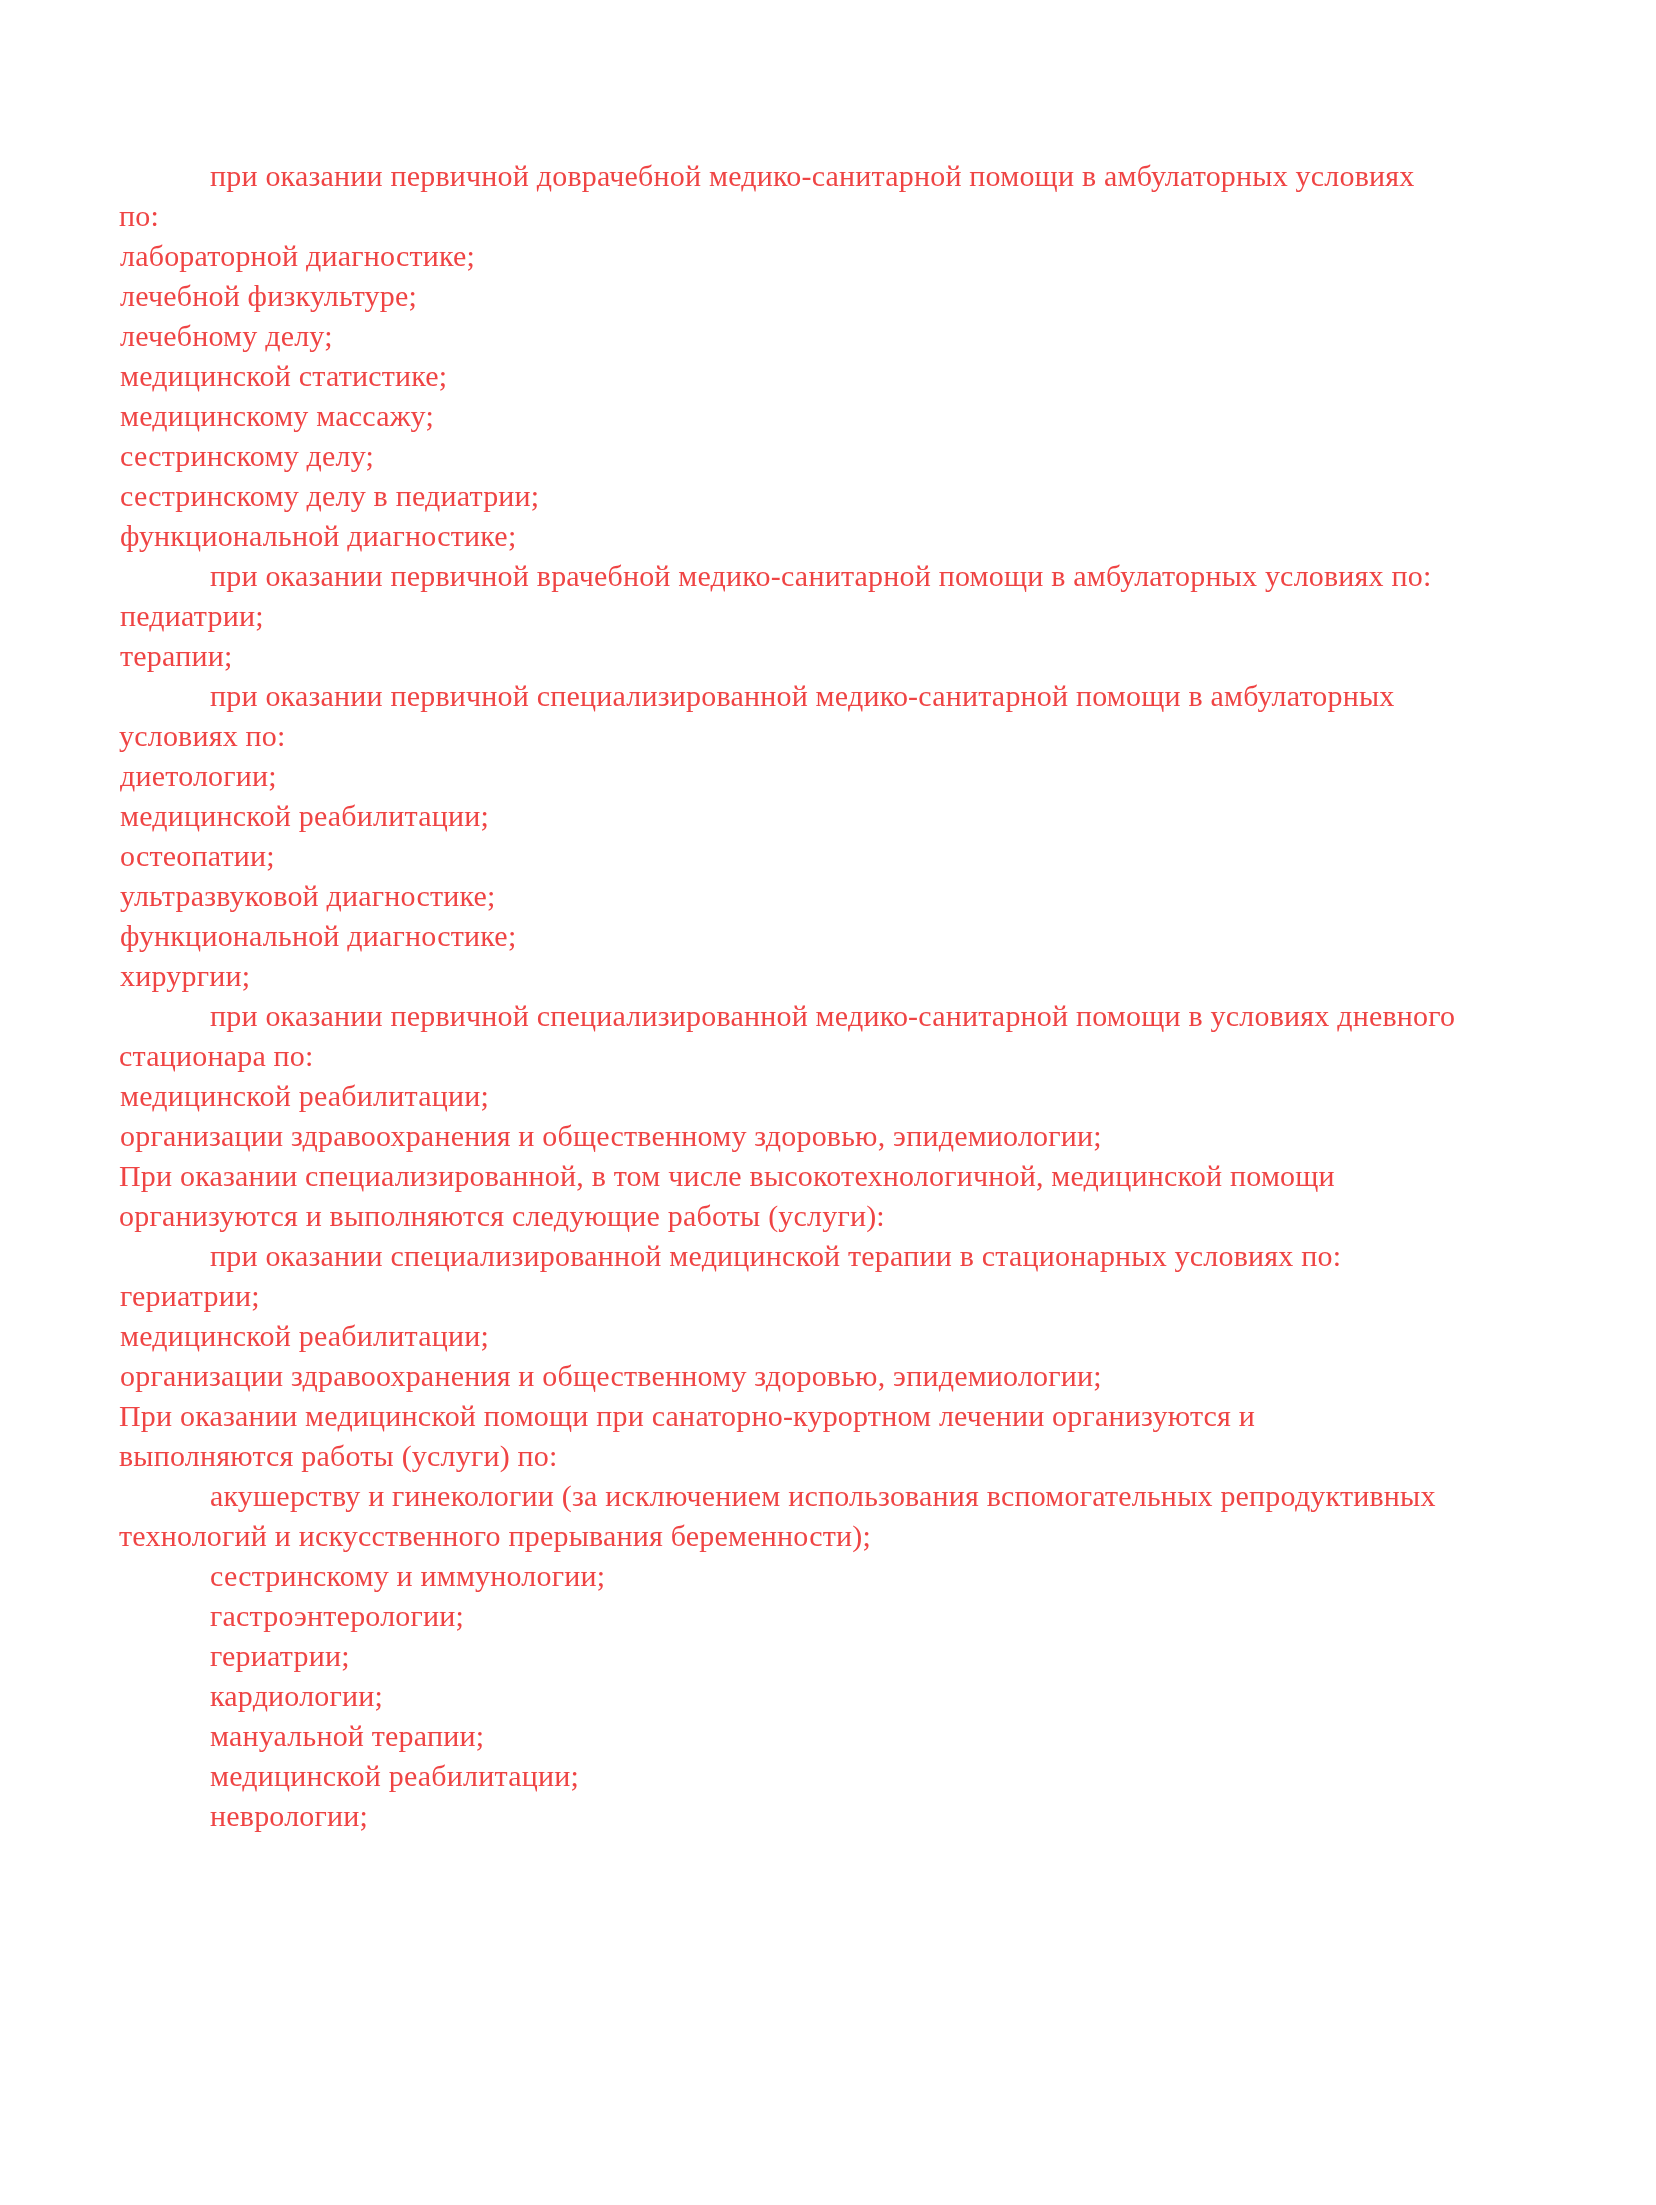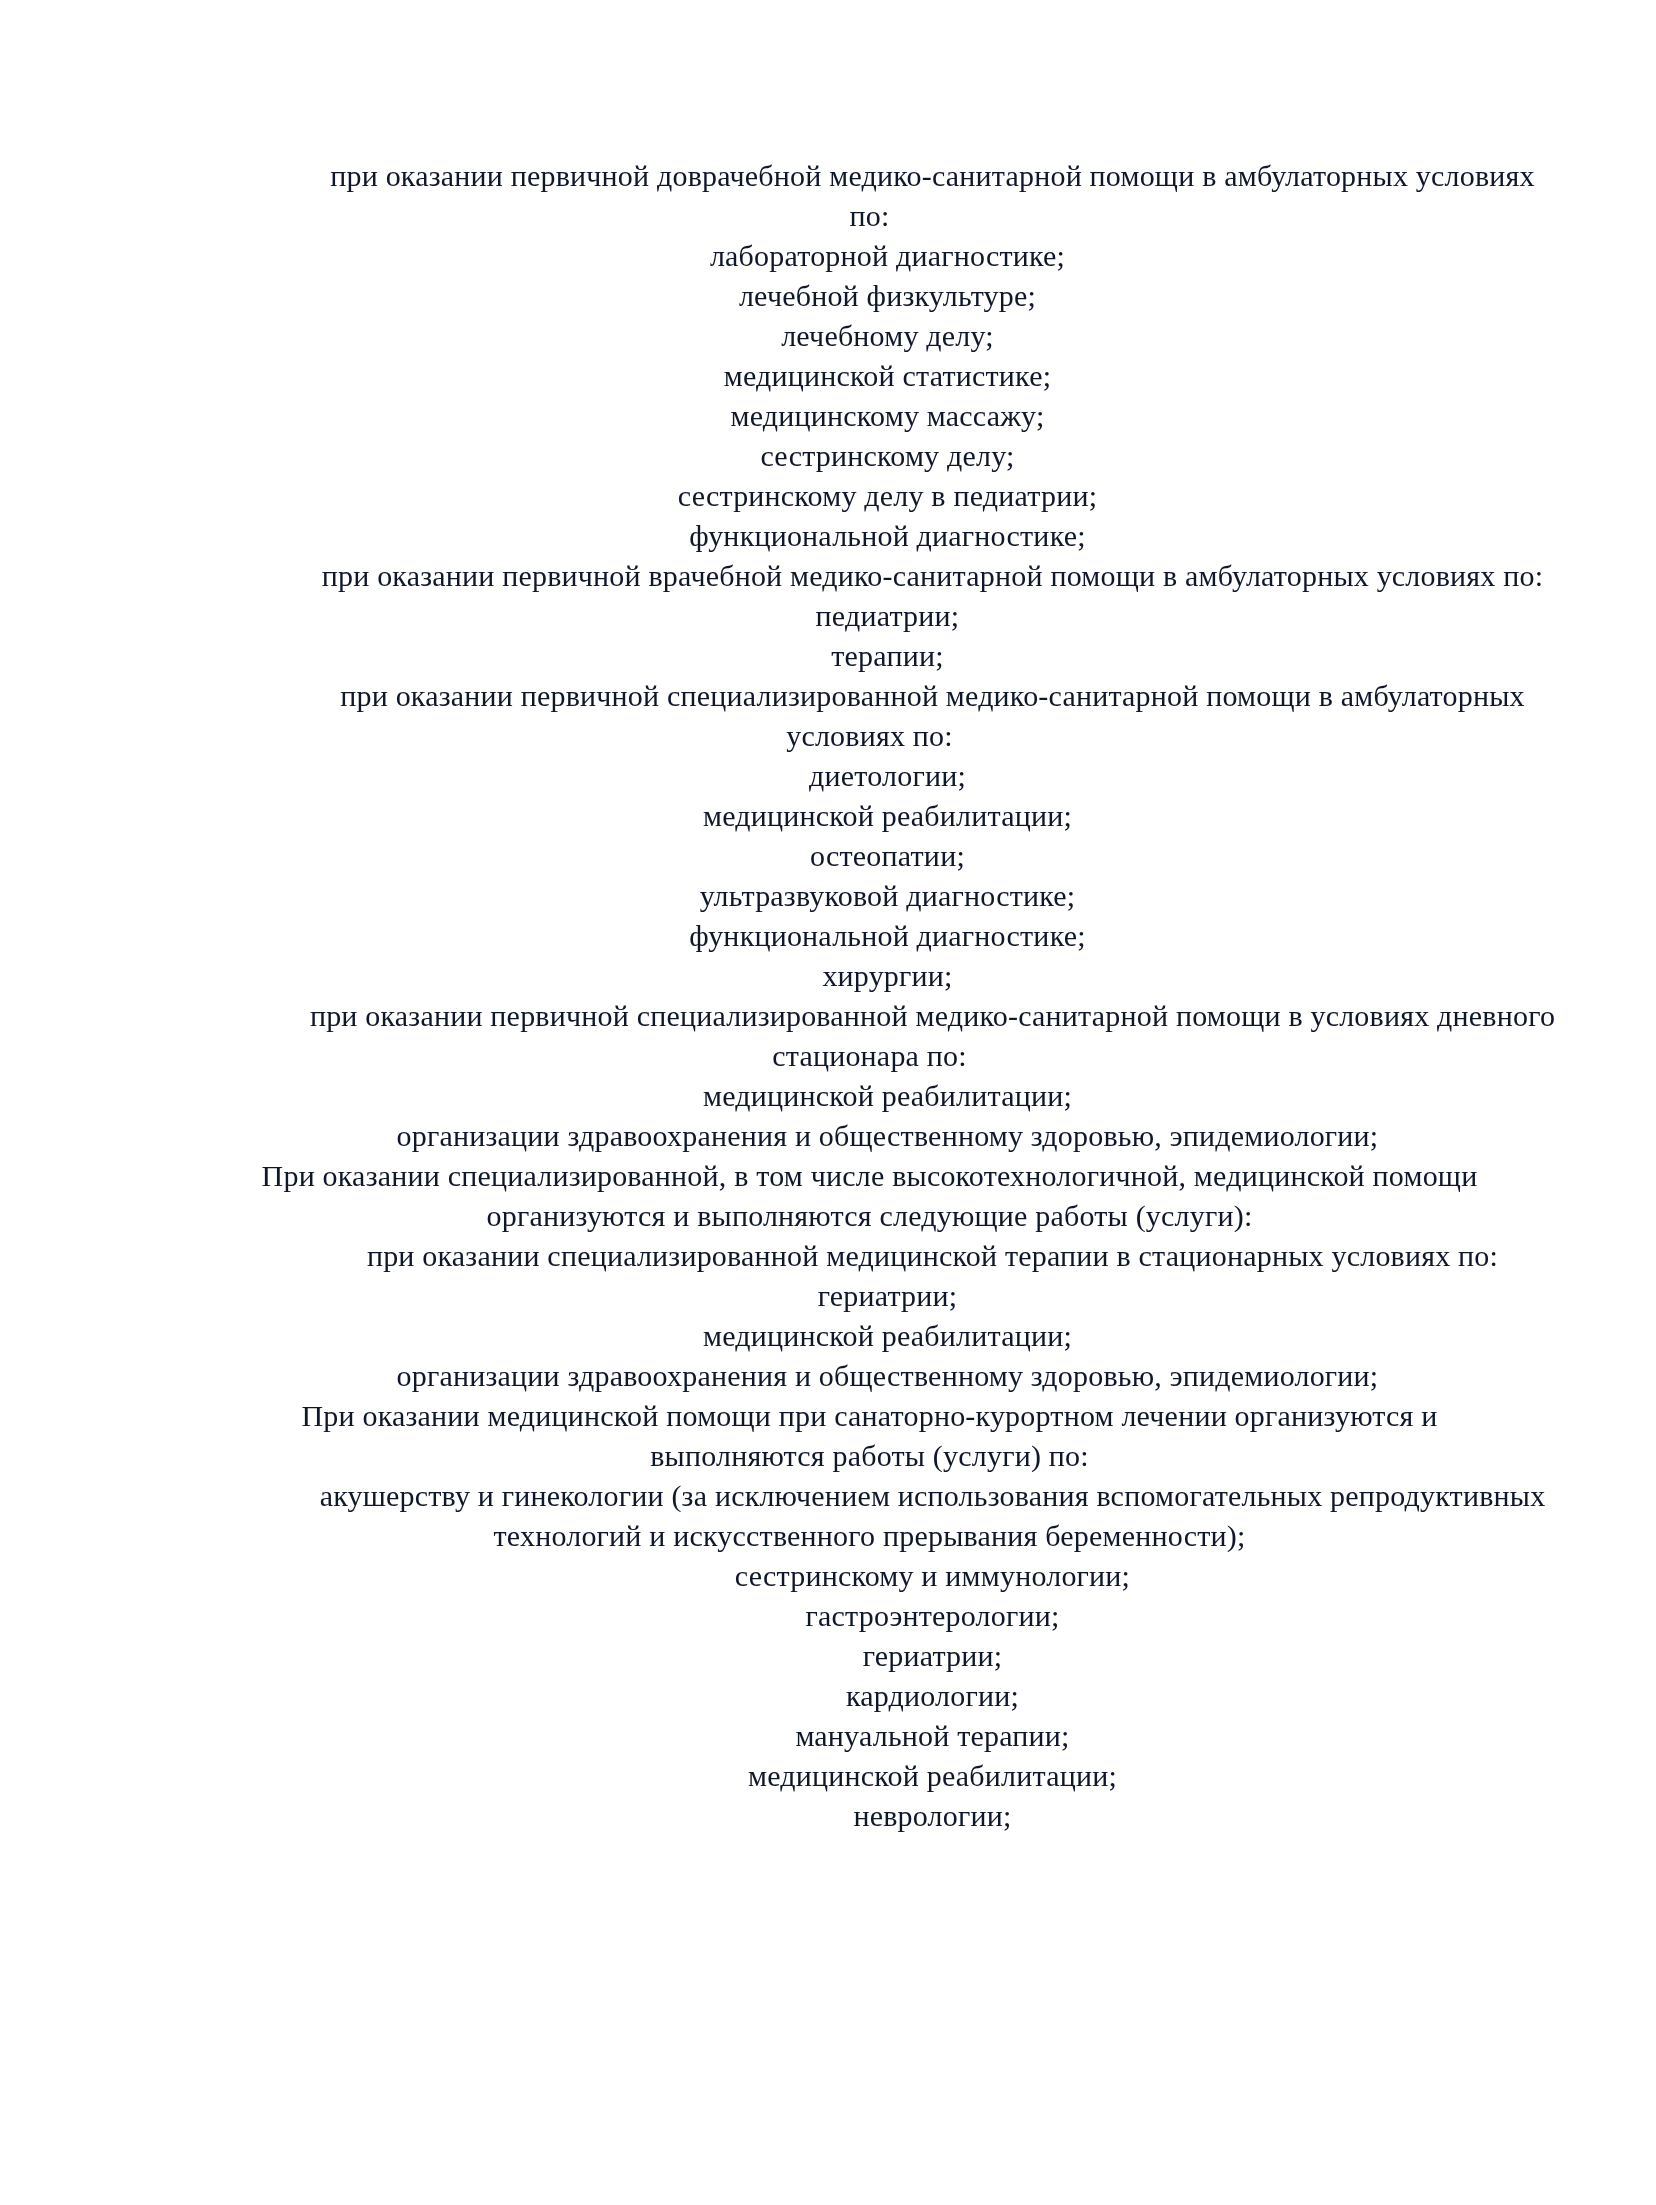--- a/index.html
+++ b/index.html
@@ -15,27 +15,26 @@
     overflow: hidden;
     font-family: "Liberation Serif", "DejaVu Serif", serif;
   }
   .doc {
     position: absolute;
     top: 156px;
     left: 0;
     width: 1655px;
     font-size: 30px;
     line-height: 40px;
-    color: #0f172a;
+    color: #ef4444;
     letter-spacing: 0.2px;
-    text-align: center;
   }
   .line {
     white-space: nowrap;
-    padding-left: 84px;  
+    padding-left: 119px;  
   }
   .line.item {
     padding-left: 210px;  
   }
   .line.sub {
     padding-left: 120px;  
   }
 </style>
 </head>
 <body>

